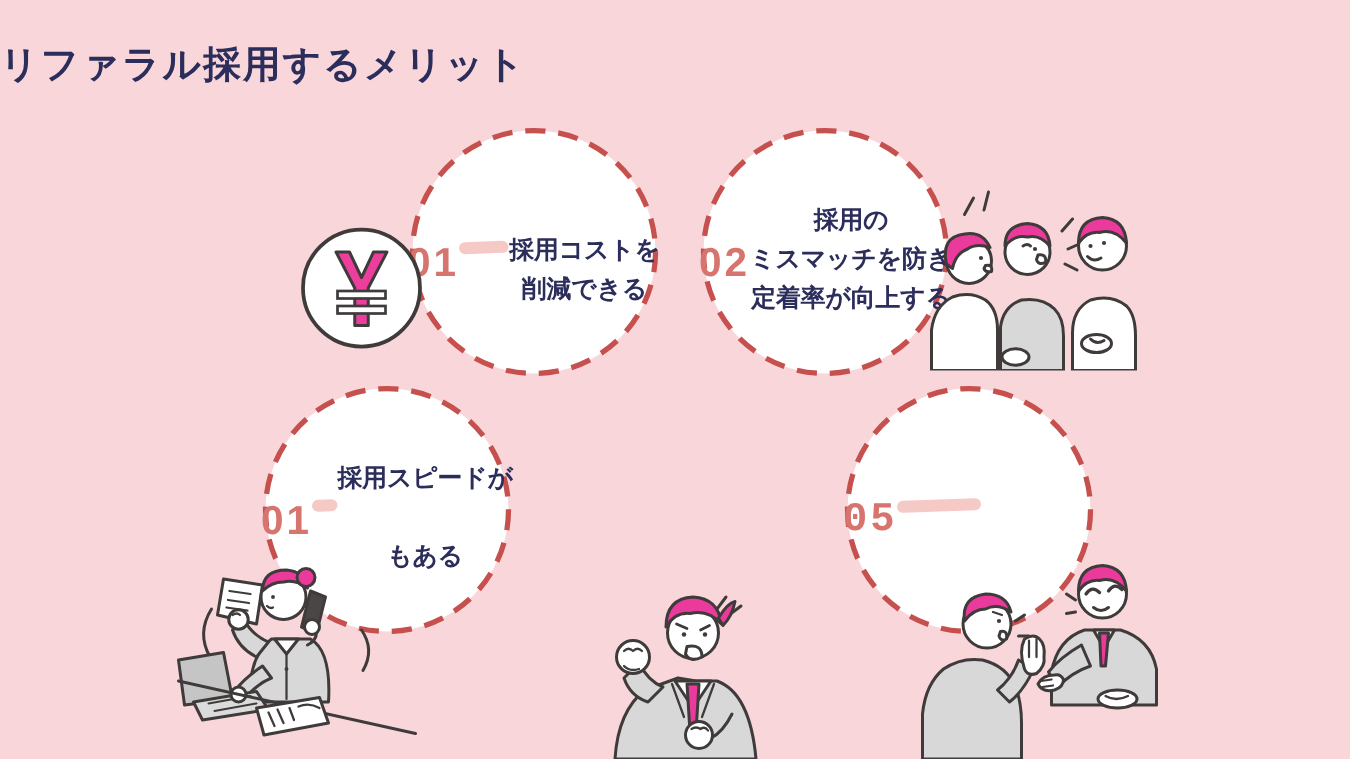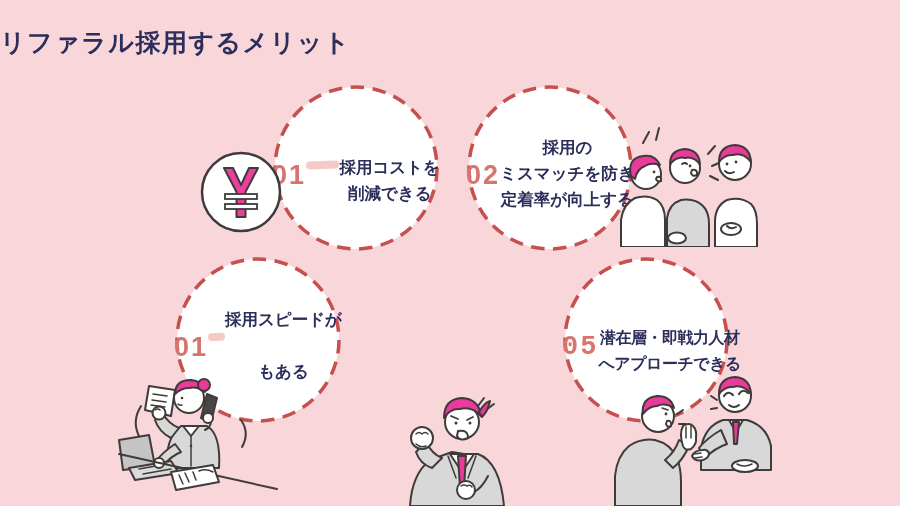--- a/index.html
+++ b/index.html
@@ -97,24 +97,20 @@
   </div>
 
 
   <div class="circle two c5" id="c5">
     <svg class="ring" width="168" height="168">
       <circle cx="84" cy="84" r="81" fill="#ffffff" stroke="#c5504e" stroke-width="3.5" stroke-dasharray="13.5 8.6"></circle>
     </svg>
     <div class="content">
       <div class="num">05</div>
       <div class="brush"></div>
-      <div class="lines">
-        <span>潜在層・即戦力人材</span><br>
-        <span>へアプローチできる</span>
-      </div>
     </div>
   </div>
 
   <svg class="illus" id="yen-coin" viewBox="0 0 84 84">
     <circle cx="42" cy="42" r="39" fill="#ffffff" stroke="#3f3b3a" stroke-width="2.5"></circle>
     <path d="M25 18 L34 18 L42 35 L50 18 L59 18 L46.5 42 L46.5 67 L37.5 67 L37.5 42 Z" fill="#ec3e9d" stroke="#3f3b3a" stroke-width="2" stroke-linejoin="round"></path>
     <rect x="26" y="44" width="32" height="5" fill="#ffffff" stroke="#3f3b3a" stroke-width="1.8"></rect>
     <rect x="26" y="54" width="32" height="5" fill="#ffffff" stroke="#3f3b3a" stroke-width="1.8"></rect>
   </svg>
 

